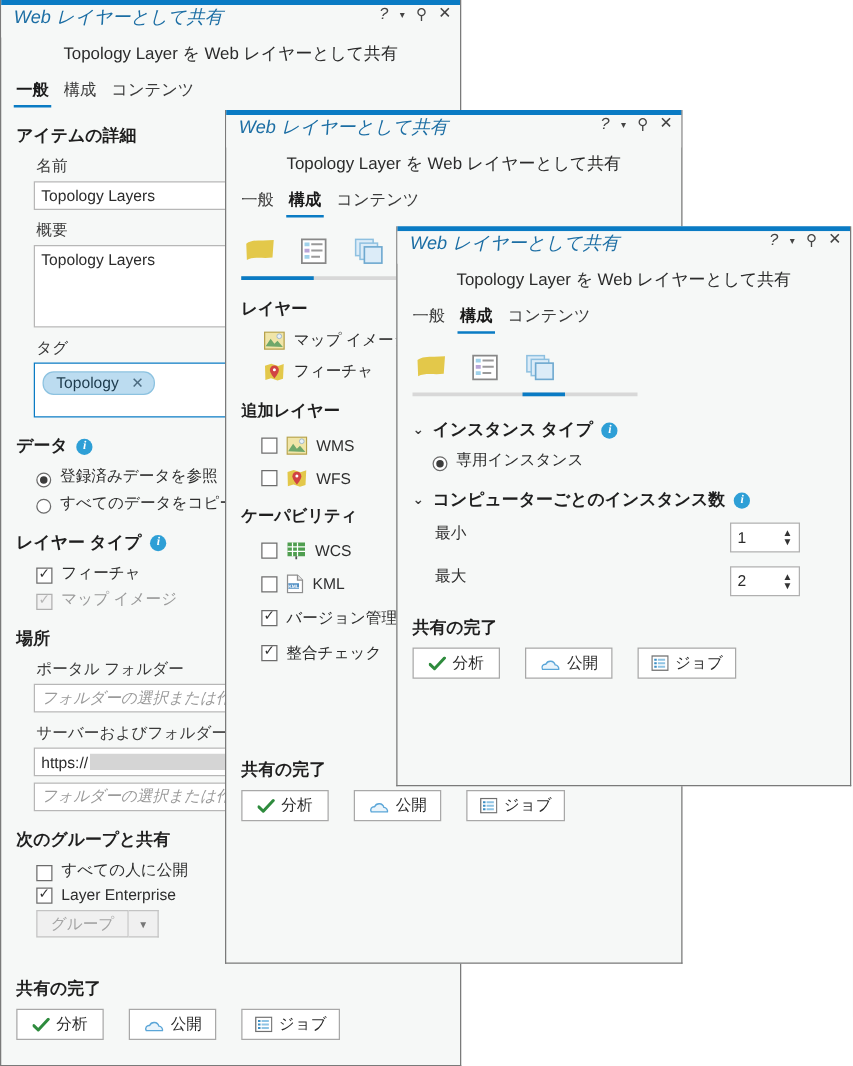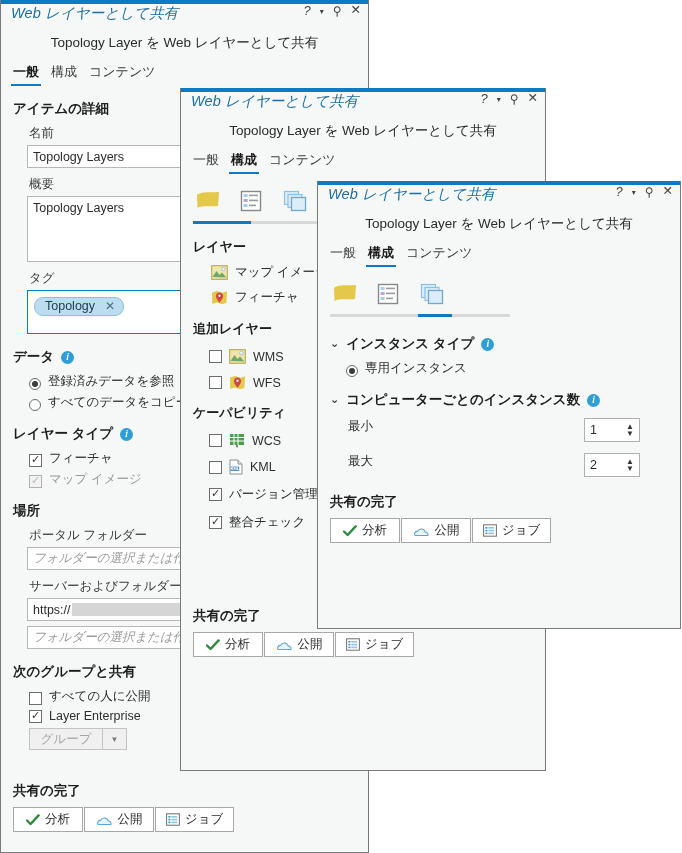--- a/index.html
+++ b/index.html
@@ -126,21 +126,21 @@
   }
 
   .chev { color: #3d3d3d; font-size: 11px; display: inline-block; transform: translateY(-1px); }
 
   .pill-btn {
     border: 1px solid #a8a8a8; background: #fff; height: 25px;
     min-width: 70px; padding: 0 10px;
     display: inline-flex; align-items: center; justify-content: center; gap: 5px;
     font-size: 12.5px; color: #2b2b2b; cursor: default;
   }
-  .btn-row { display: flex; gap: 1px; margin-top: 7px; align-items: flex-end; }
+  .btn-row { display: flex; gap: 20px; margin-top: 7px; align-items: flex-end; }
 
   .grp-row { display: flex; align-items: center; margin: 5px 0 0 16px; }
   .grp-box {
     border: 1px solid #c3c3c3; background: #f0f0f0; color: #a5a5a5;
     font-size: 12.5px; height: 22px; width: 74px;
     display: flex; align-items: center; justify-content: center;
   }
   .grp-drop {
     border: 1px solid #c3c3c3; border-left: none; background: #f0f0f0;
     height: 22px; width: 24px; display: flex; align-items: center; justify-content: center;

